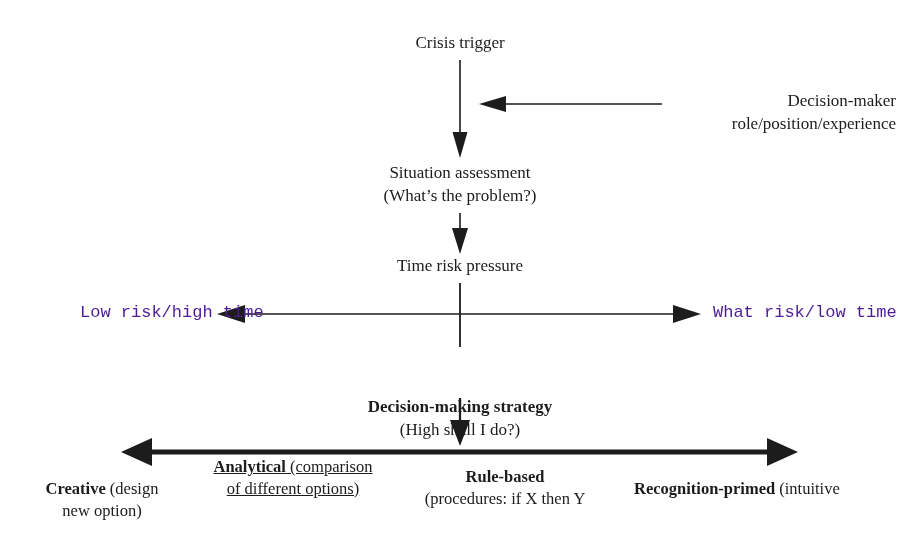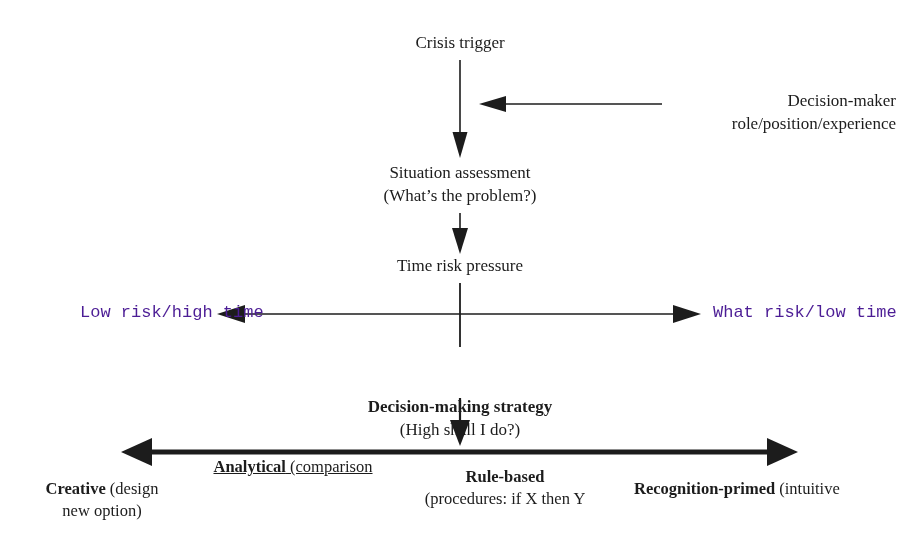--- a/index.html
+++ b/index.html
@@ -120,20 +120,21 @@
     <span class="ln">(High shall I do?)</span>
   </div>
 
   <div class="strategy" style="left:8px; top:478px; width:188px;">
     <span class="ln"><span class="bold">Creative</span><span> (design</span></span>
     <span class="ln">new option)</span>
   </div>
 
   <div class="strategy" style="left:168px; top:456px; width:250px;text-decoration:underline;">
     <span class="ln"><span class="bold">Analytical</span><span> (comparison</span></span>
+    <span class="ln">of different options)</span>
   </div>
 
   <div class="strategy" style="left:380px; top:466px; width:250px;">
     <span class="ln"><span class="bold">Rule-based</span><span></span></span>
     <span class="ln">(procedures: if X then Y</span>
   </div>
 
   <div class="strategy" style="left:634px; top:478px; width:280px; text-align:left;">
     <span class="ln"><span class="bold">Recognition-primed</span><span> (intuitive</span></span>
     <span class="ln"></span>

